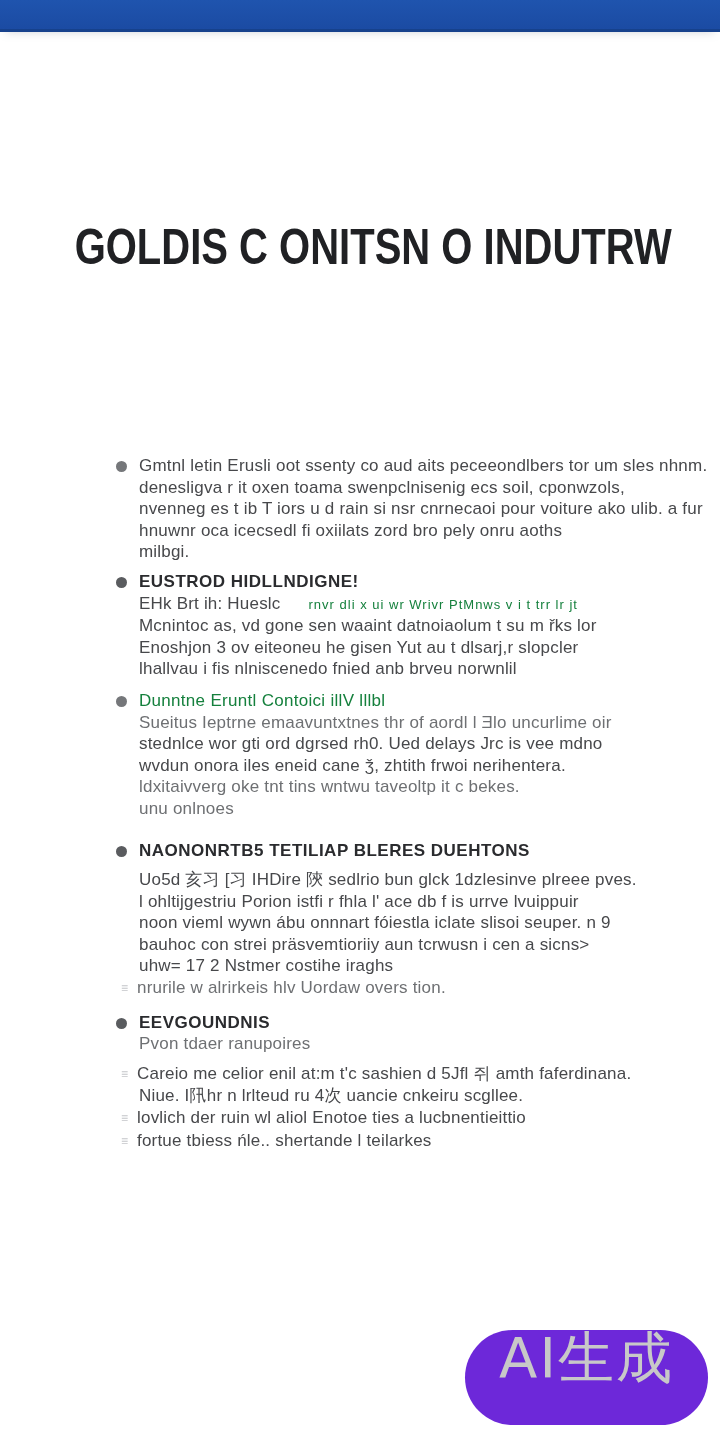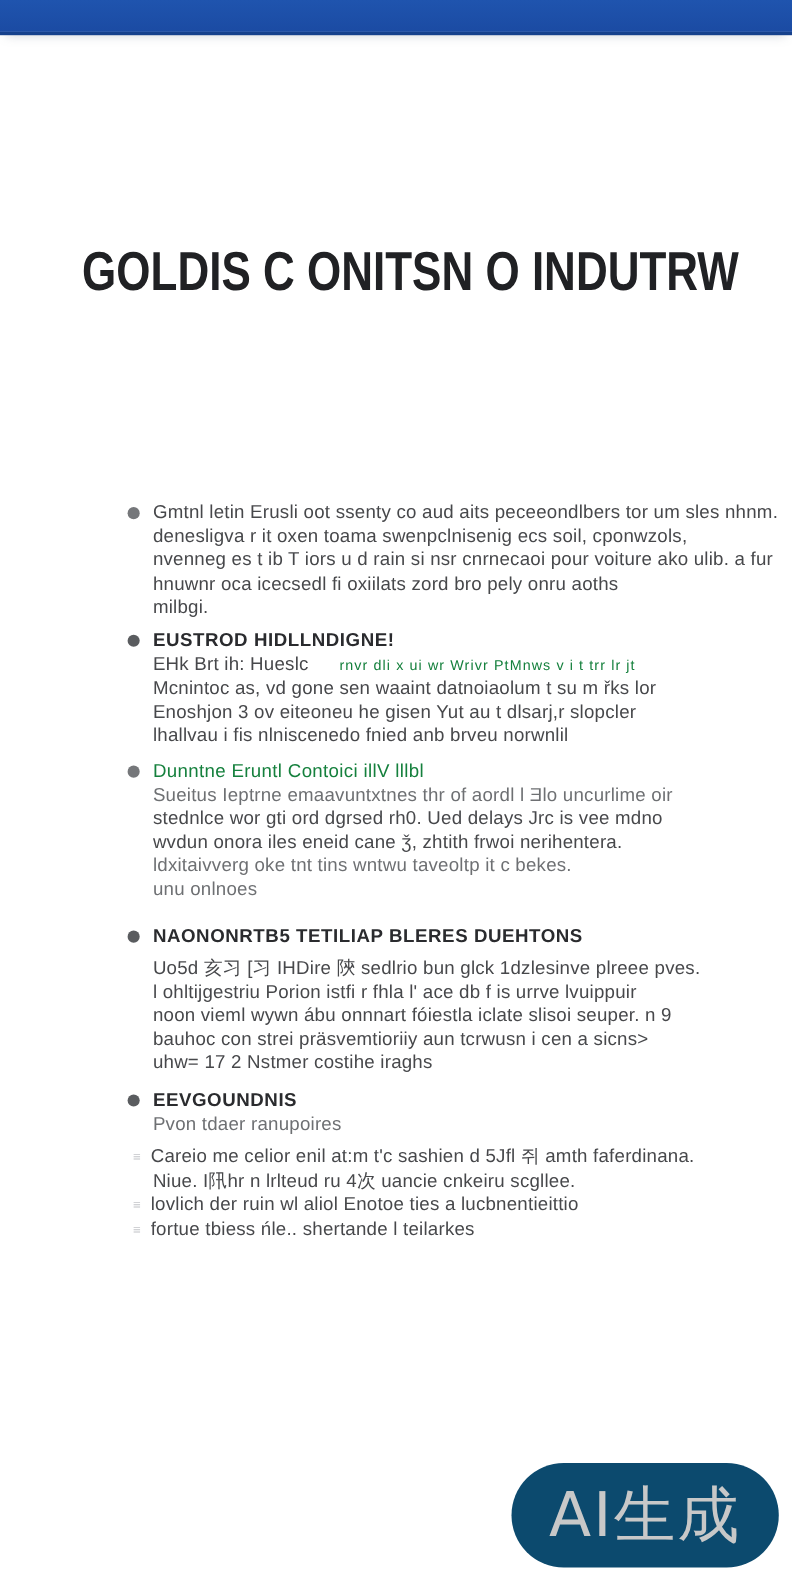--- a/index.html
+++ b/index.html
@@ -48,22 +48,22 @@
   .submark{
     display:inline-block;width:16px;margin-left:-18px;
     color:#c4c6ca;font-size:12px;vertical-align:1px;
   }
   .gap8{height:8px;}
   .mt8{margin-top:8px;} .mt10{margin-top:10px;} .mt12{margin-top:12px;}
   .mt20{margin-top:20px;}
   
   .watermark{
     position:absolute;right:12px;bottom:15px;width:243px;height:95px;
-    background:#0c4a6e;border-radius:48px;
-    display:flex;align-items:center;justify-content:center;
+    background:#6d28d9;border-radius:48px;
+    display:flex;justify-content:center;
   }
   .watermark span{
     color:#c8c8c8;font-size:56px;letter-spacing:2px;line-height:1;
     font-family:"DejaVu Sans",sans-serif;
   }
 </style>
 </head>
 <body>
 
 <header class="topbar"></header>
@@ -102,20 +102,21 @@
 
   <section class="sec mt20">
     <span class="bullet"></span>
     <p class="hd">NAONONRTB5 TETILIAP BLERES DUEHTONS</p>
     <div class="gap8"></div>
     <p class="ln">Uo5d 亥习 [习 IHDire 陝 sedlrio bun glck 1dzlesinve plreee pves.</p>
     <p class="ln">l ohltijgestriu Porion istfi r fhla l' ace db f is urrve lvuippuir</p>
     <p class="ln">noon vieml wywn ábu onnnart fóiestla iclate slisoi seuper. n  9</p>
     <p class="ln">bauhoc con strei präsvemtioriiy aun tcrwusn i cen a sicns&gt;</p>
     <p class="ln">uhw= 17 2 Nstmer costihe iraghs</p>
+    <p class="ln dim"><span class="submark">≡</span><span>nrurile w alrirkeis hlv Uordaw overs tion.</span></p>
   </section>
 
   <section class="sec mt12">
     <span class="bullet"></span>
     <p class="hd">EEVGOUNDNIS</p>
     <p class="ln dim">Pvon tdaer ranupoires</p>
     <div class="gap8"></div>
     <p class="ln"><span class="submark">≡</span><span>Careio me celior enil at:m t'c sashien d 5Jfl 쥐 amth faferdinana.</span></p>
     <p class="ln">Niue. I阠hr n lrlteud  ru  4次 uancie cnkeiru scgllee.</p>
     <p class="ln"><span class="submark">≡</span><span>lovlich der ruin wl aliol Enotoe ties a lucbnentieittio</span></p>

